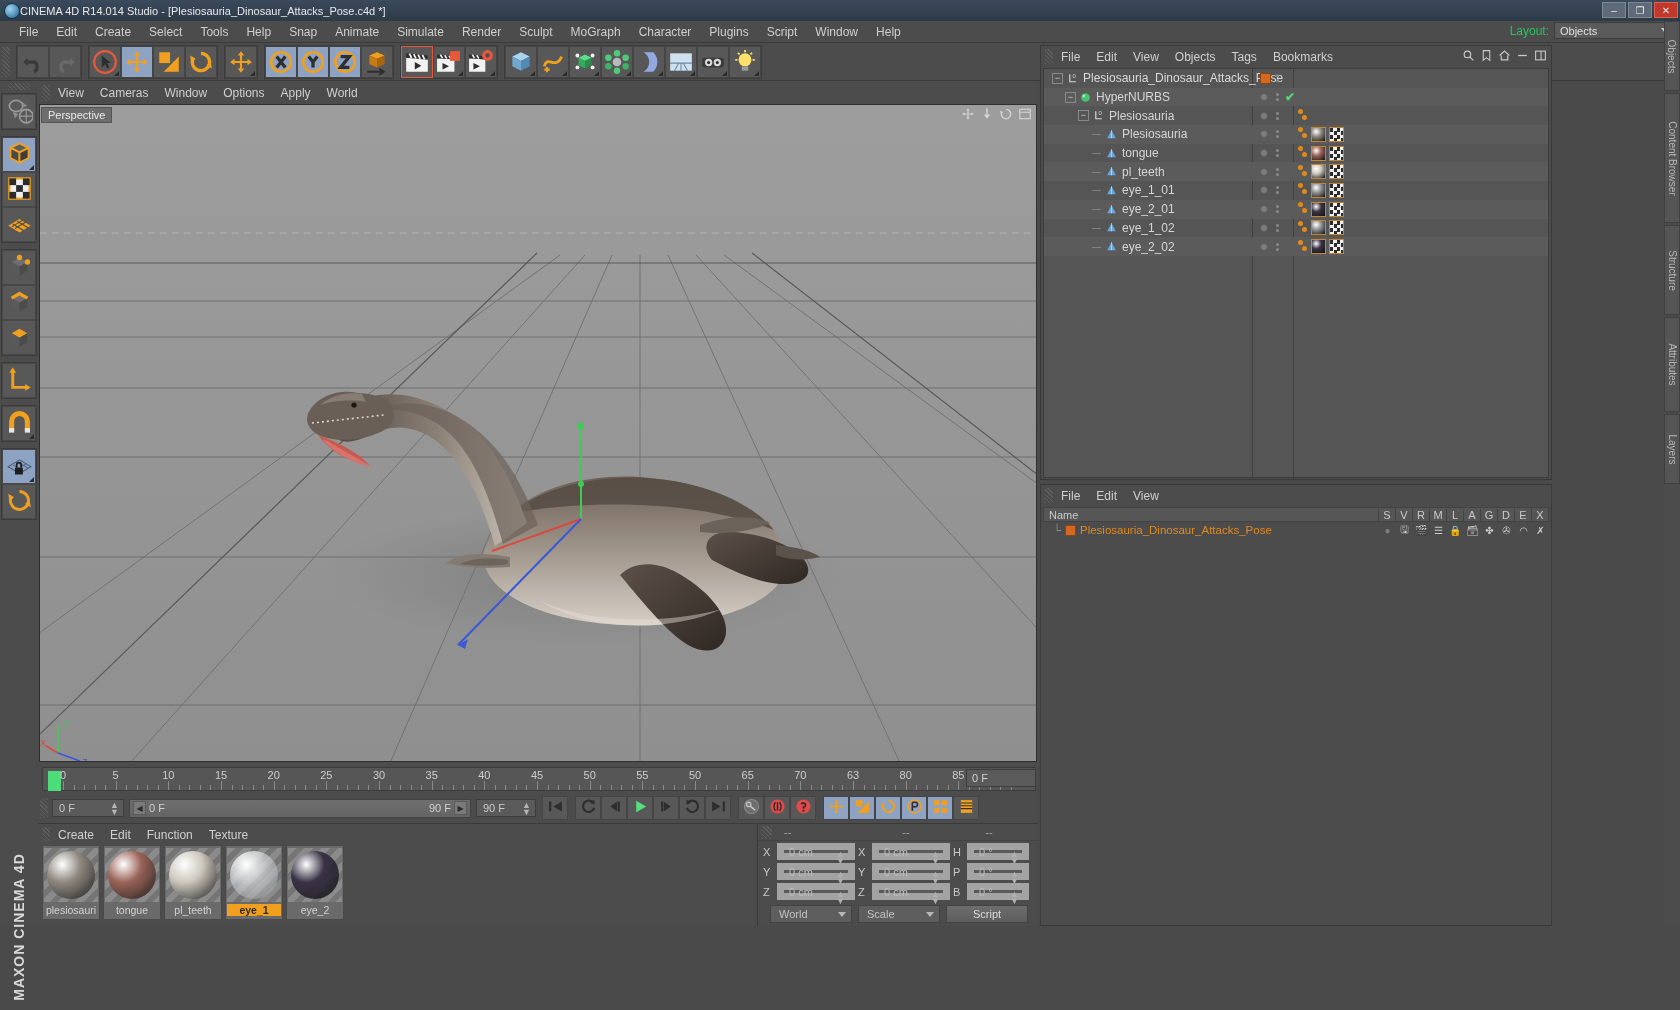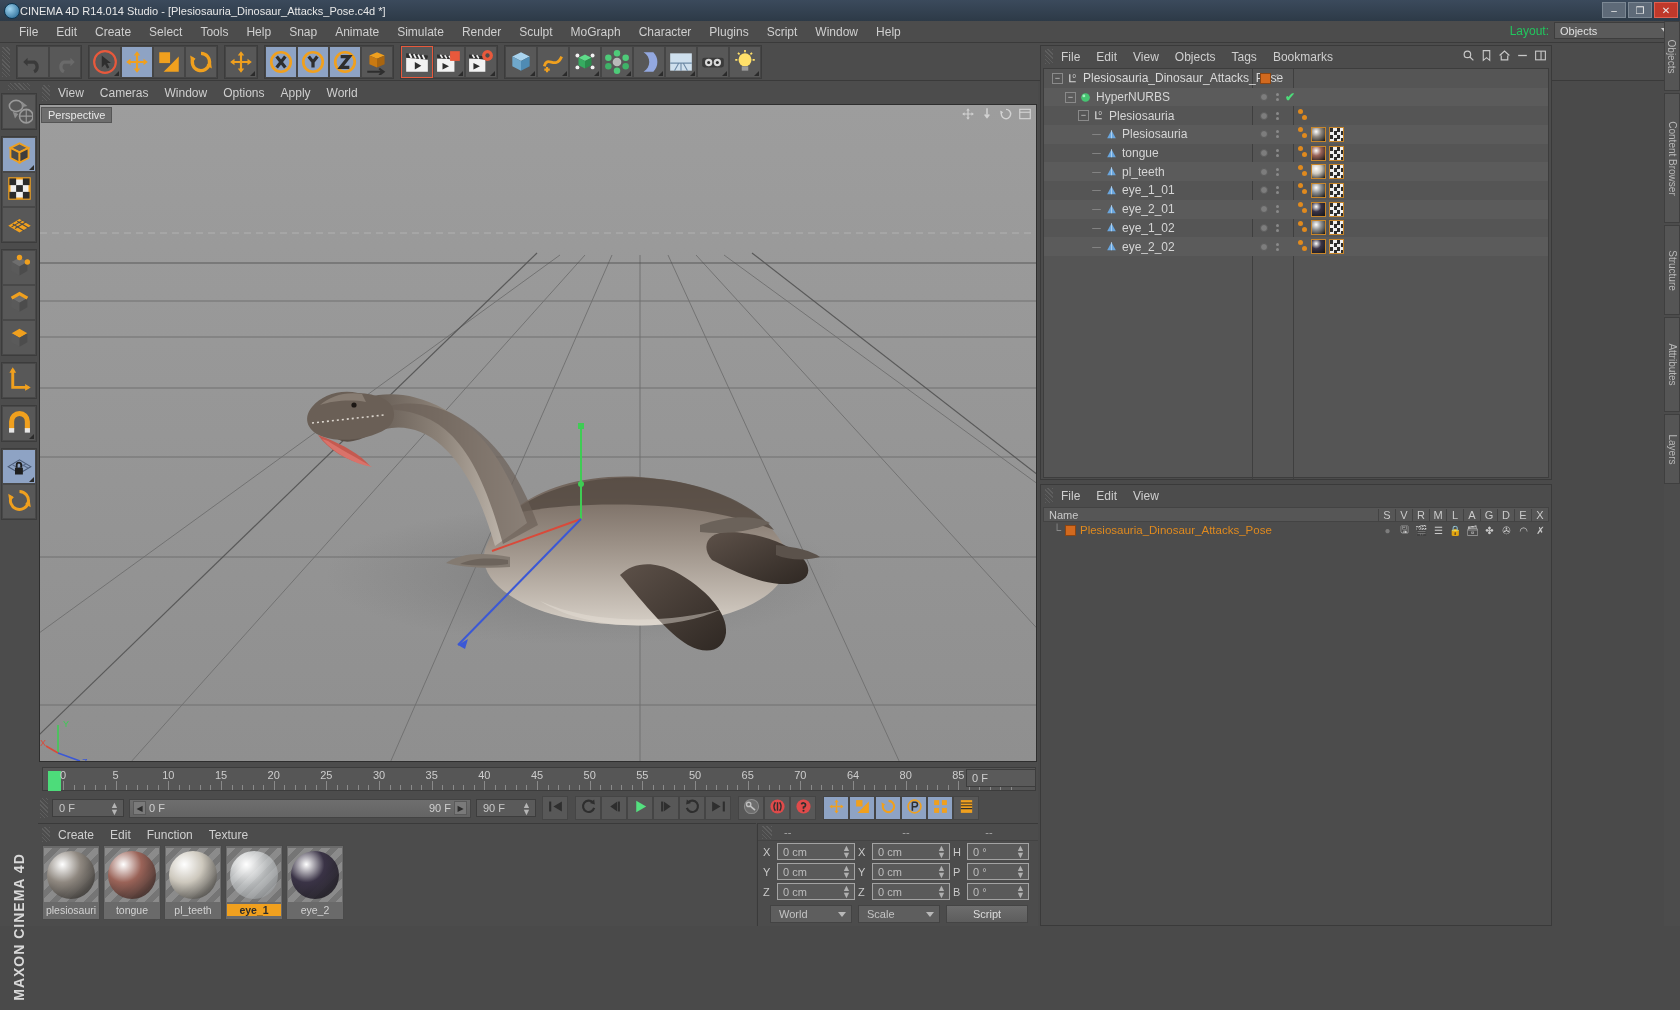--- a/index.html
+++ b/index.html
@@ -114,21 +114,21 @@
   .matcell{width:58px;height:75px;background:#6a6a6a;border:1px solid #4a4a4a;padding:2px;display:flex;flex-direction:column;align-items:center;}
   .matsw{width:54px;height:54px;background-image:repeating-linear-gradient(135deg,#8b8b8b 0 6px,#757575 6px 12px);display:flex;align-items:center;justify-content:center;}
   .matsw .ball{width:48px;height:48px;border-radius:50%;}
   .matname{width:54px;text-align:center;font-size:10.5px;color:#d2d2d2;margin-top:2px;overflow:hidden;white-space:nowrap;}
   .matname.sel{background:#f0a01e;color:#2b2b2b;font-weight:bold;}
   
   #coordmgr{position:absolute;left:757px;top:823px;width:281px;height:103px;background:#4c4c4c;border-left:1px solid #3a3a3a;border-top:1px solid #3a3a3a;}
   #coordhdr{height:17px;display:flex;align-items:center;gap:0;font-size:11px;color:#a8a8a8;padding-left:4px;border-bottom:1px solid #434343;}
   .coordrow{display:flex;align-items:center;height:19px;margin-top:1px;padding-left:5px;gap:3px;}
   .clbl{width:11px;font-size:11px;color:#c9c9c9;text-align:left;}
-  .cfield{height:17px;background:#5a5a5a;border:1px solid #a3a3a3;display:flex;align-items:center;padding-left:5px;font-size:11px;color:#bdbdbd;position:relative;}
+  .cfield{height:17px;background:#5a5a5a;border:7px solid #a3a3a3;display:flex;align-items:center;padding-left:5px;font-size:11px;color:#bdbdbd;position:relative;}
   .cfield .spin{position:absolute;right:3px;top:1px;color:#b0b0b0;font-size:9px;line-height:7px;}
   .dropsel{height:18px;background:#5e5e5e;border:1px solid #434343;display:flex;align-items:center;padding-left:8px;font-size:11px;color:#c3c3c3;position:relative;}
   .dropsel .arr{position:absolute;right:5px;top:6px;border-left:4px solid transparent;border-right:4px solid transparent;border-top:5px solid #b8b8b8;}
   .applybtn{height:18px;background:linear-gradient(180deg,#6d6d6d,#5d5d5d);border:1px solid #444;display:flex;align-items:center;justify-content:center;font-size:11px;color:#dcdcdc;}
   
   #objmgr{position:absolute;left:1040px;top:45px;width:512px;height:435px;background:#4c4c4c;border:1px solid #3a3a3a;}
   #objmenu{height:21px;display:flex;align-items:center;padding-left:4px;}
   #objmenu .mi{padding:2px 8px;font-size:12px;color:#cfcfcf;}
   #objtoolicons{position:absolute;right:4px;top:3px;display:flex;gap:5px;align-items:center;}
   #objtree{position:absolute;left:2px;top:22px;width:506px;height:410px;background:#555;border:1px solid #3d3d3d;}
@@ -780,21 +780,21 @@
       <div class="lbl" style="left: 283.333px;">25</div>
       <div class="lbl" style="left: 336px;">30</div>
       <div class="lbl" style="left: 388.667px;">35</div>
       <div class="lbl" style="left: 441.333px;">40</div>
       <div class="lbl" style="left: 494px;">45</div>
       <div class="lbl" style="left: 546.667px;">50</div>
       <div class="lbl" style="left: 599.333px;">55</div>
       <div class="lbl" style="left: 652px;">50</div>
       <div class="lbl" style="left: 704.667px;">65</div>
       <div class="lbl" style="left: 757.333px;">70</div>
-      <div class="lbl" style="left: 810px;">64</div>
+      <div class="lbl" style="left: 810px;">63</div>
       <div class="lbl" style="left: 862.667px;">80</div>
       <div class="lbl" style="left: 915.333px;">85</div>
       <div class="lbl" style="left: 968px;">90</div>
     </div>
   <div id="tlright">
     <span>0 F</span>
   </div>
   <div id="tlrow2">
       <div class="grip" style="height: 20px; margin-left: 2px;"></div>
       <div class="numfield" style="width: 72px; margin-left: 4px;">

